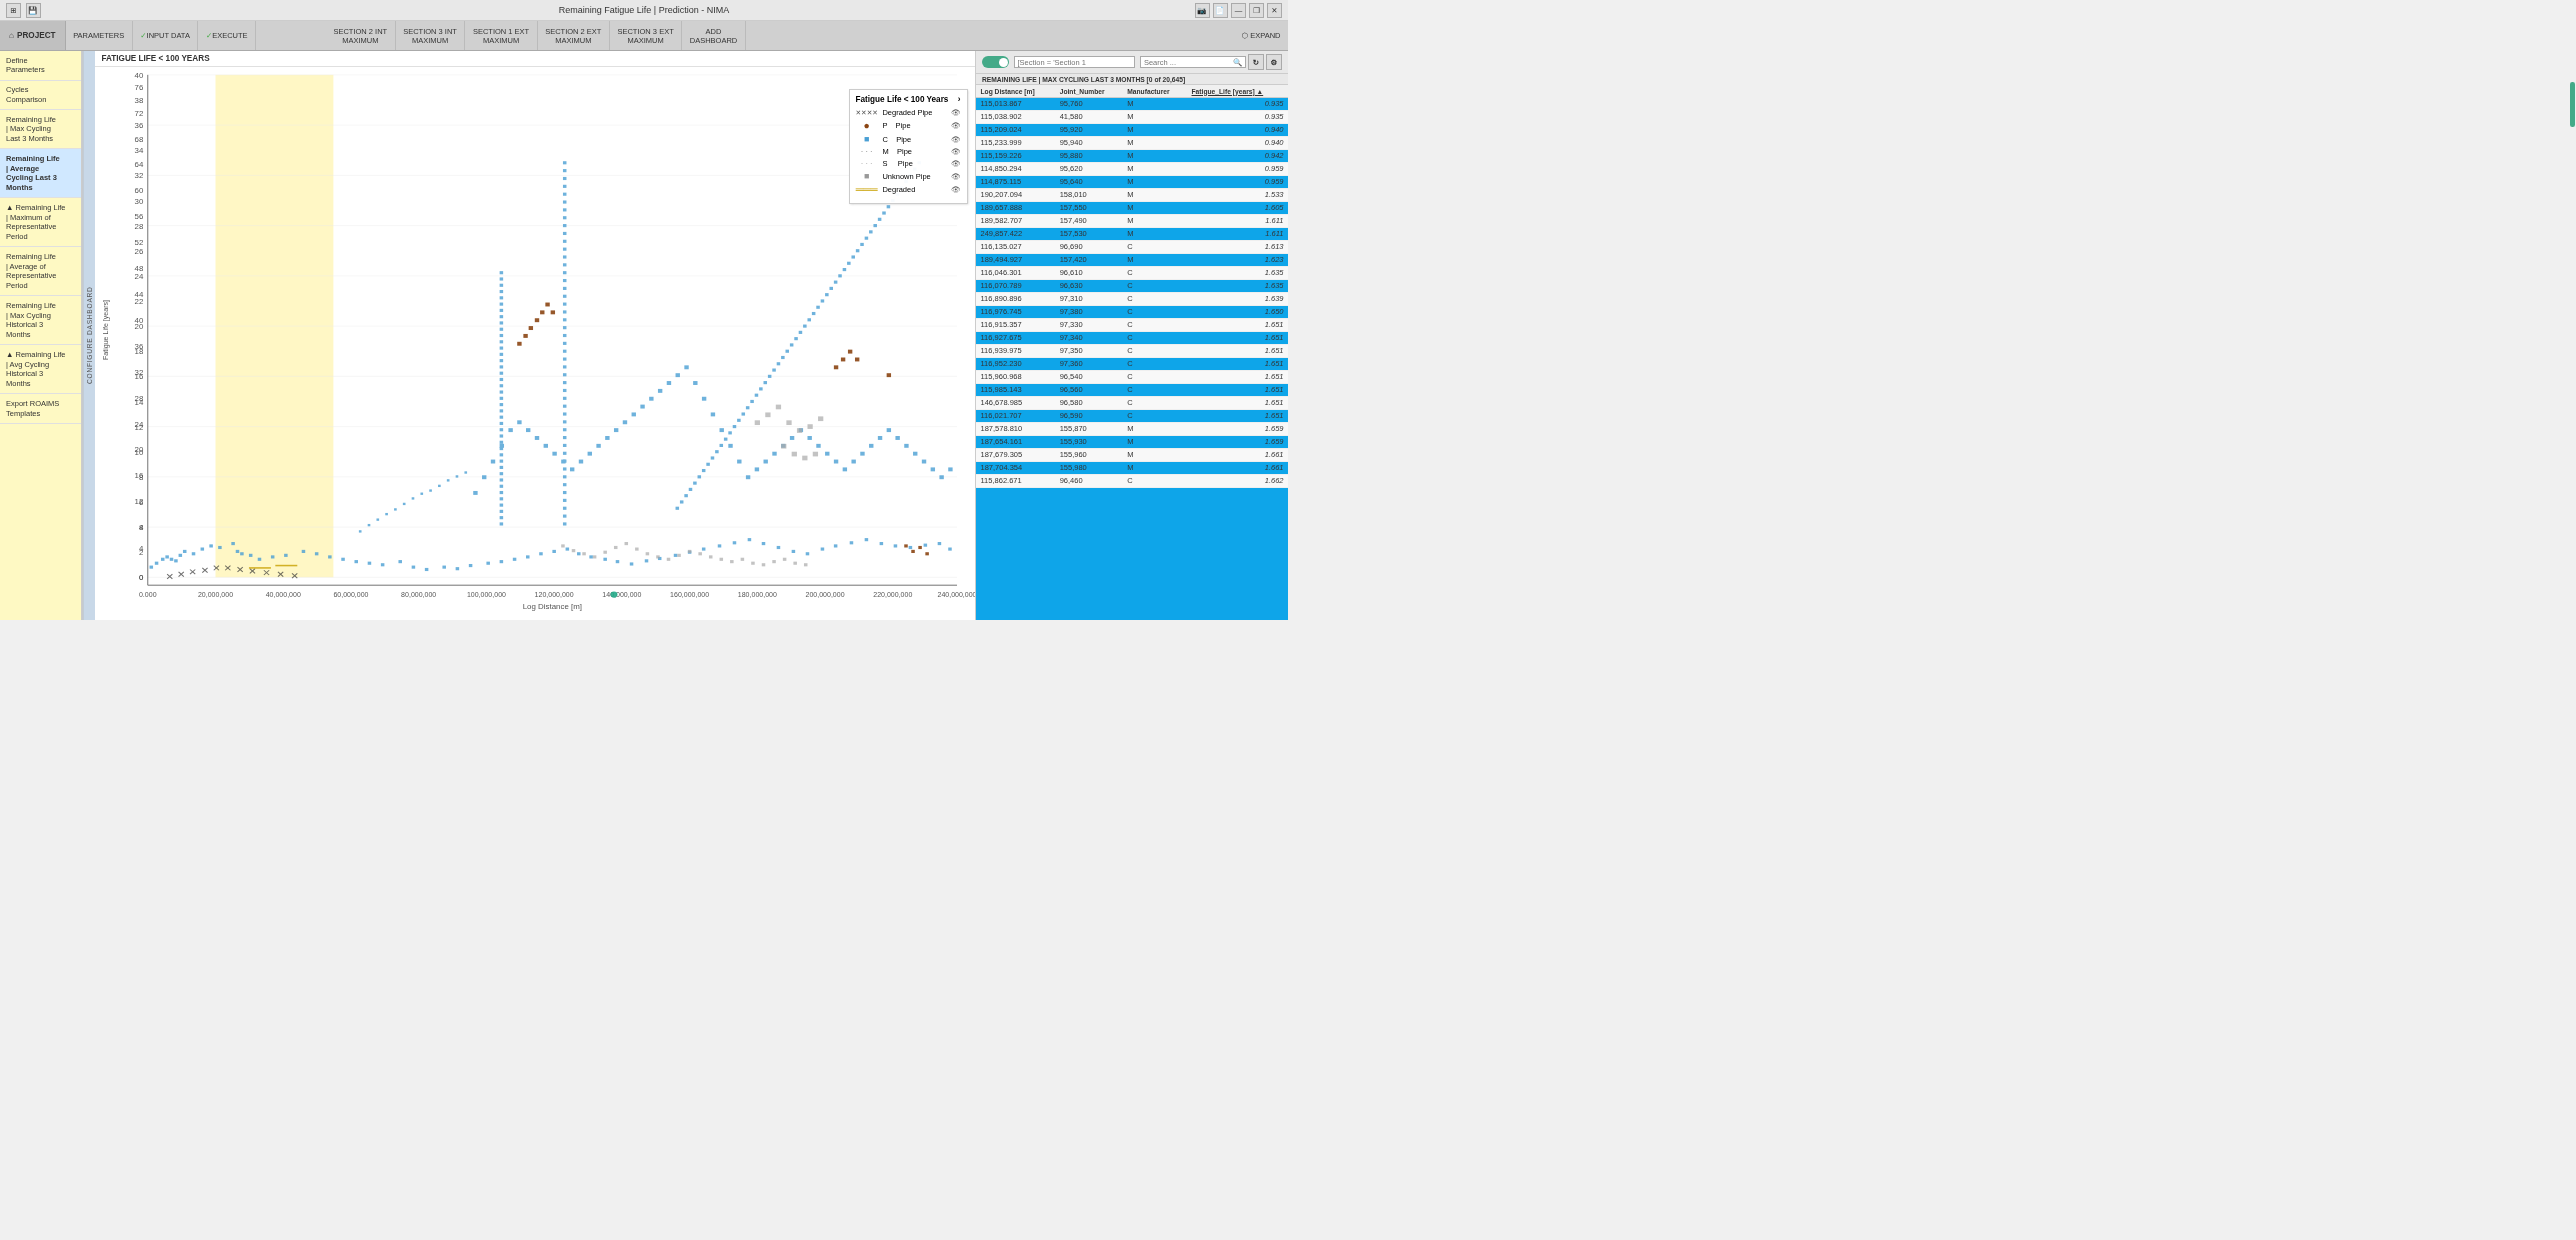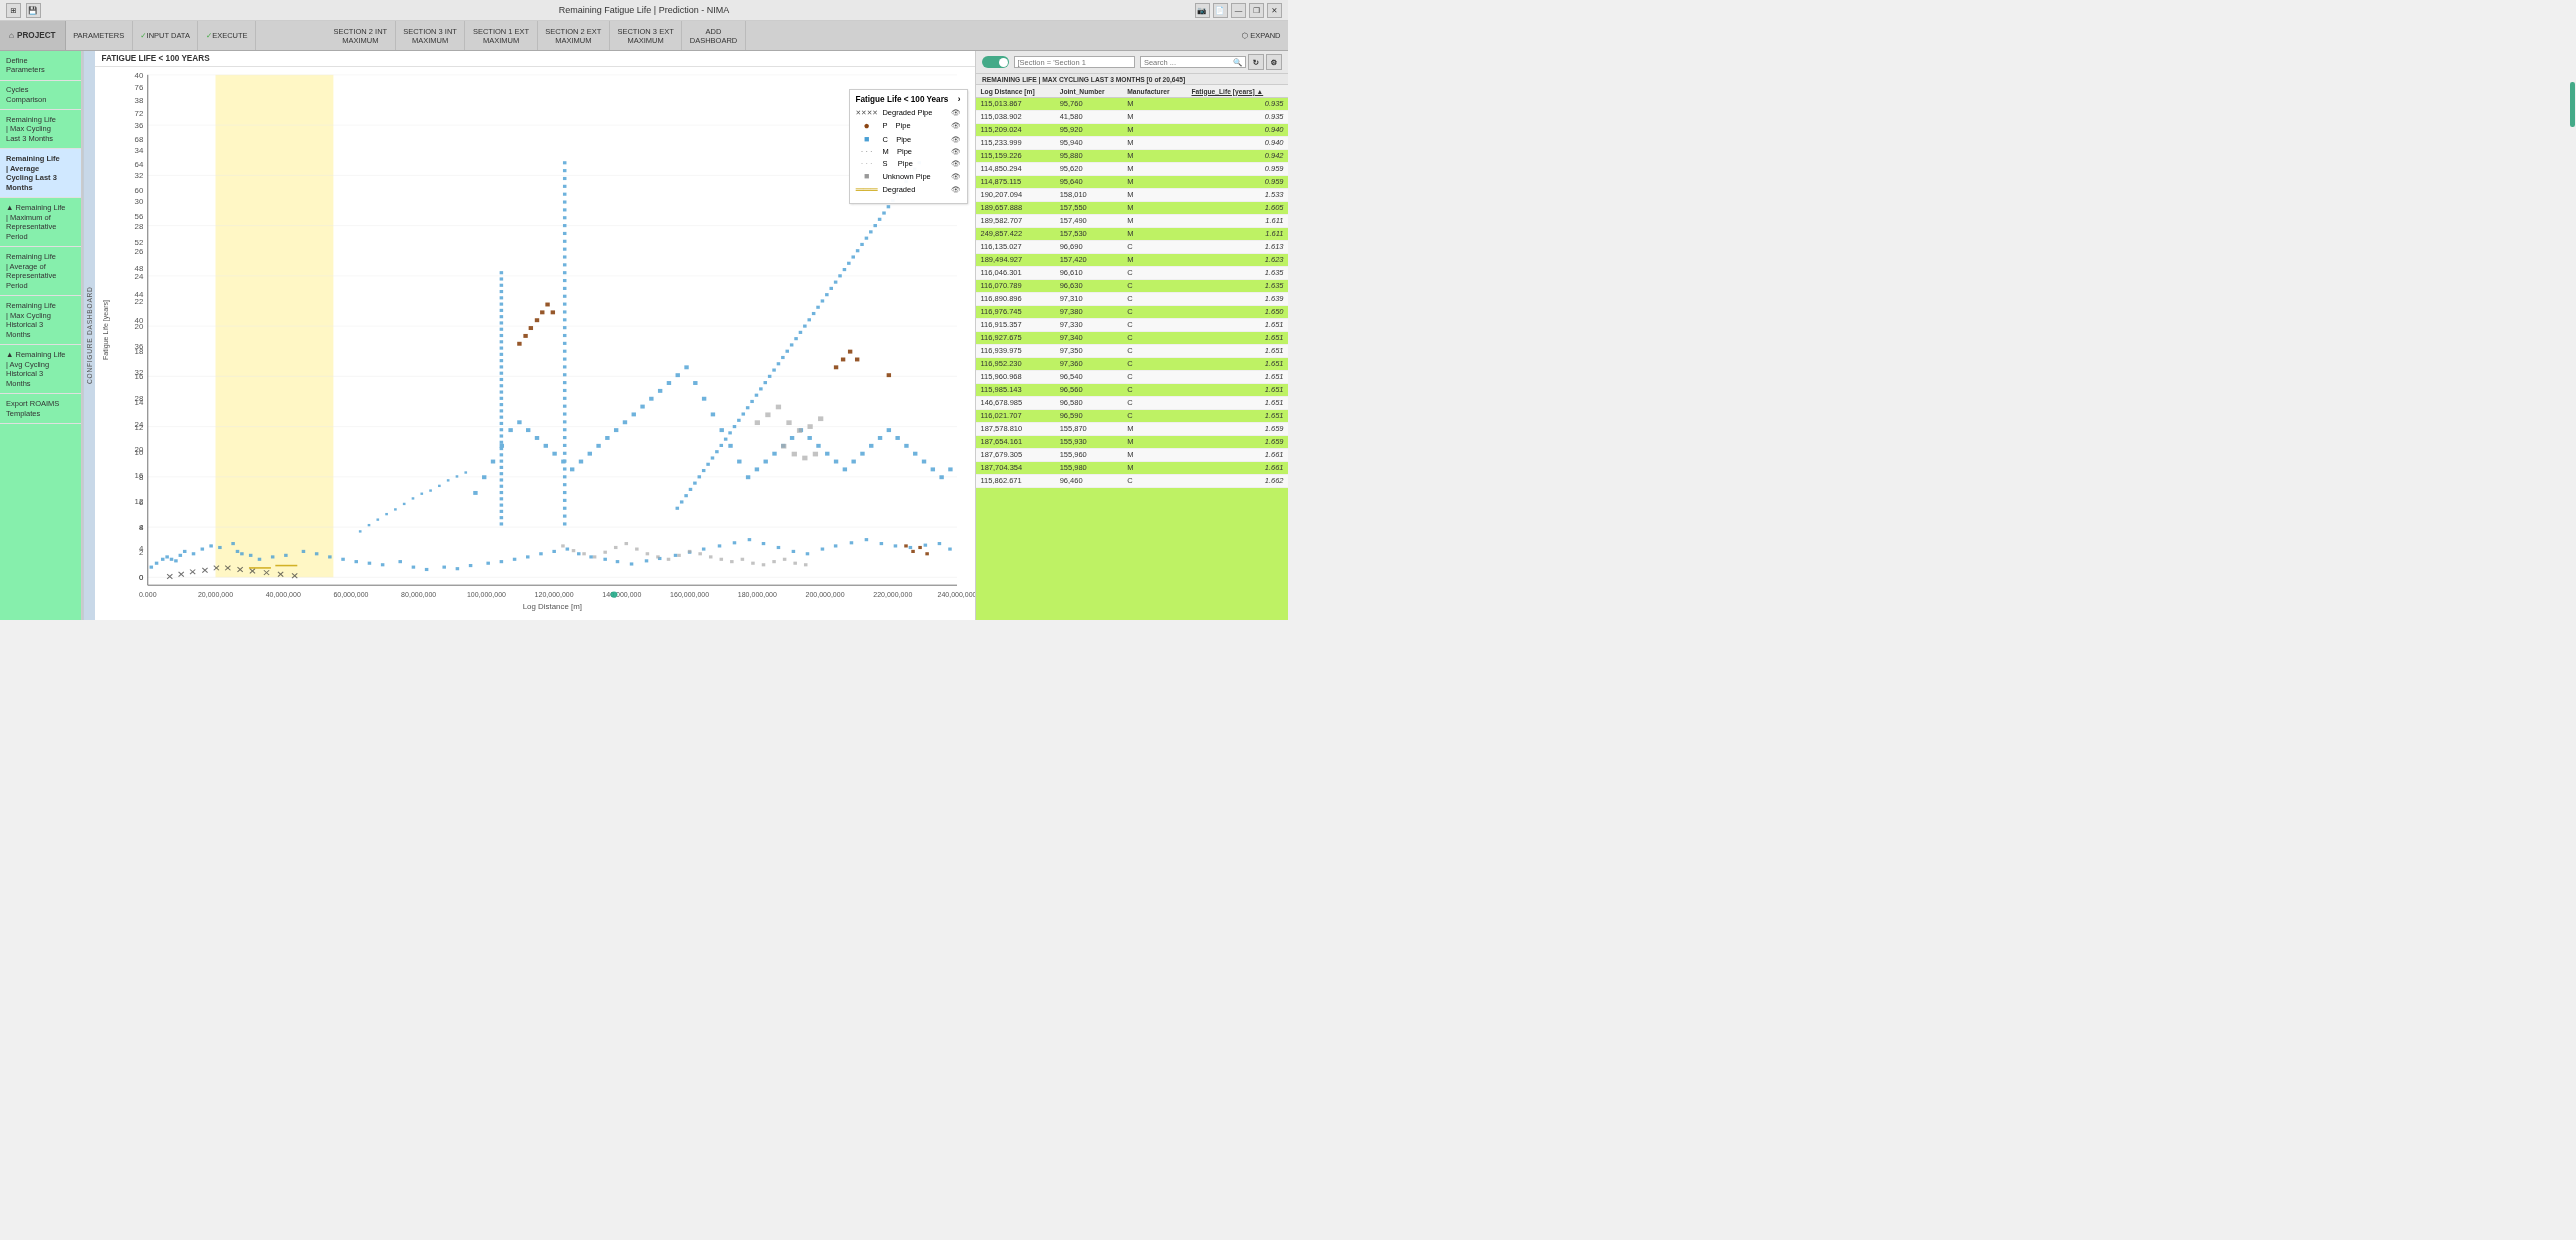--- a/index.html
+++ b/index.html
@@ -72,21 +72,21 @@
 
     
     #main {
       display: flex;
       height: calc(620px - 21px - 30px);
     }
 
     
     #sidebar {
       width: 82px;
-      background: #86efac;
+      background: #fef9c3;
       border-right: 0.7px solid #ccc;
       display: flex;
       flex-direction: column;
       overflow-y: auto;
       position: relative;
     }
     .sidebar-item {
       padding: 4.5px 6px;
       font-size: 7.5px;
       color: #333;
@@ -159,21 +159,21 @@
     }
     .legend-symbol {
       width: 22.4px; display: flex; align-items: center; justify-content: center;
       font-size: 9px;
     }
     .legend-eye { color: #555; cursor: pointer; margin-left: auto; }
 
     
     #data-panel {
       width: 313px;
-      background: #bef264;
+      background: #0ea5e9;
       border-left: 1.5px solid #ccc;
       display: flex;
       flex-direction: column;
     }
     #data-panel-header {
       padding: 3px 6px;
       background: #e8e8e8;
       font-size: 7.5px;
       font-weight: bold;
       color: #333;

